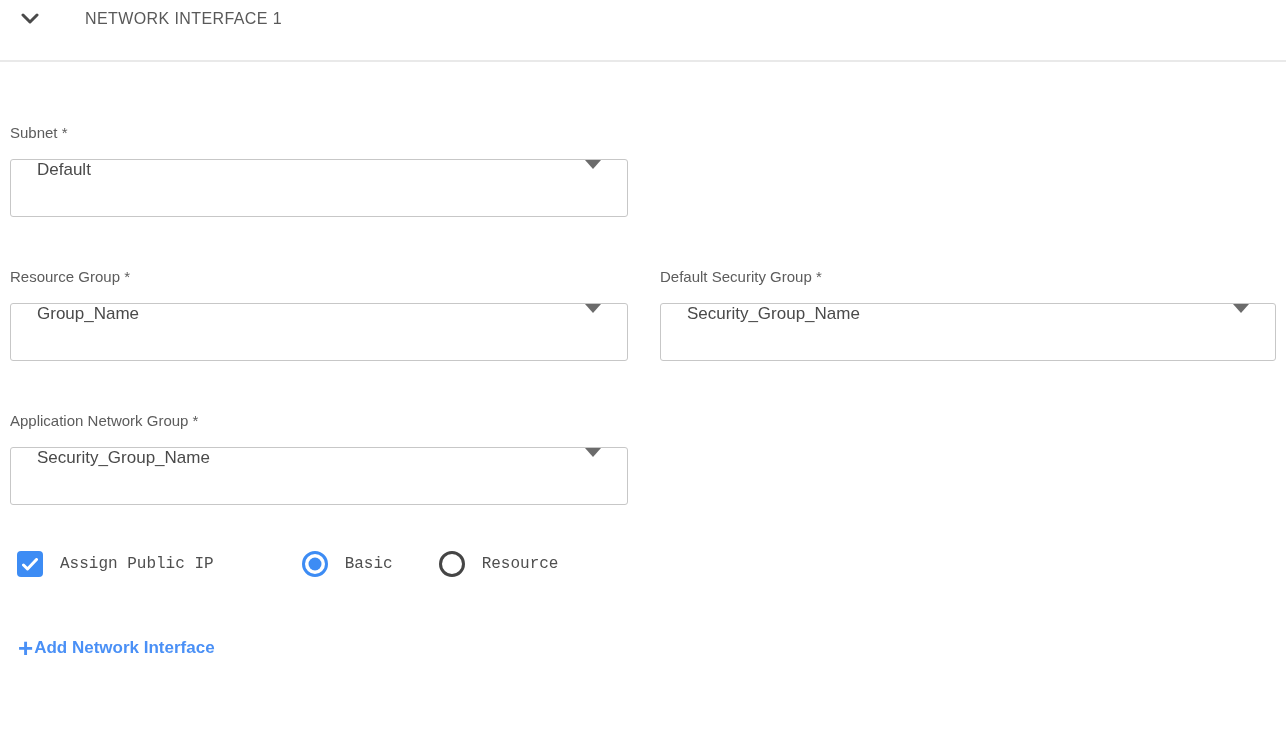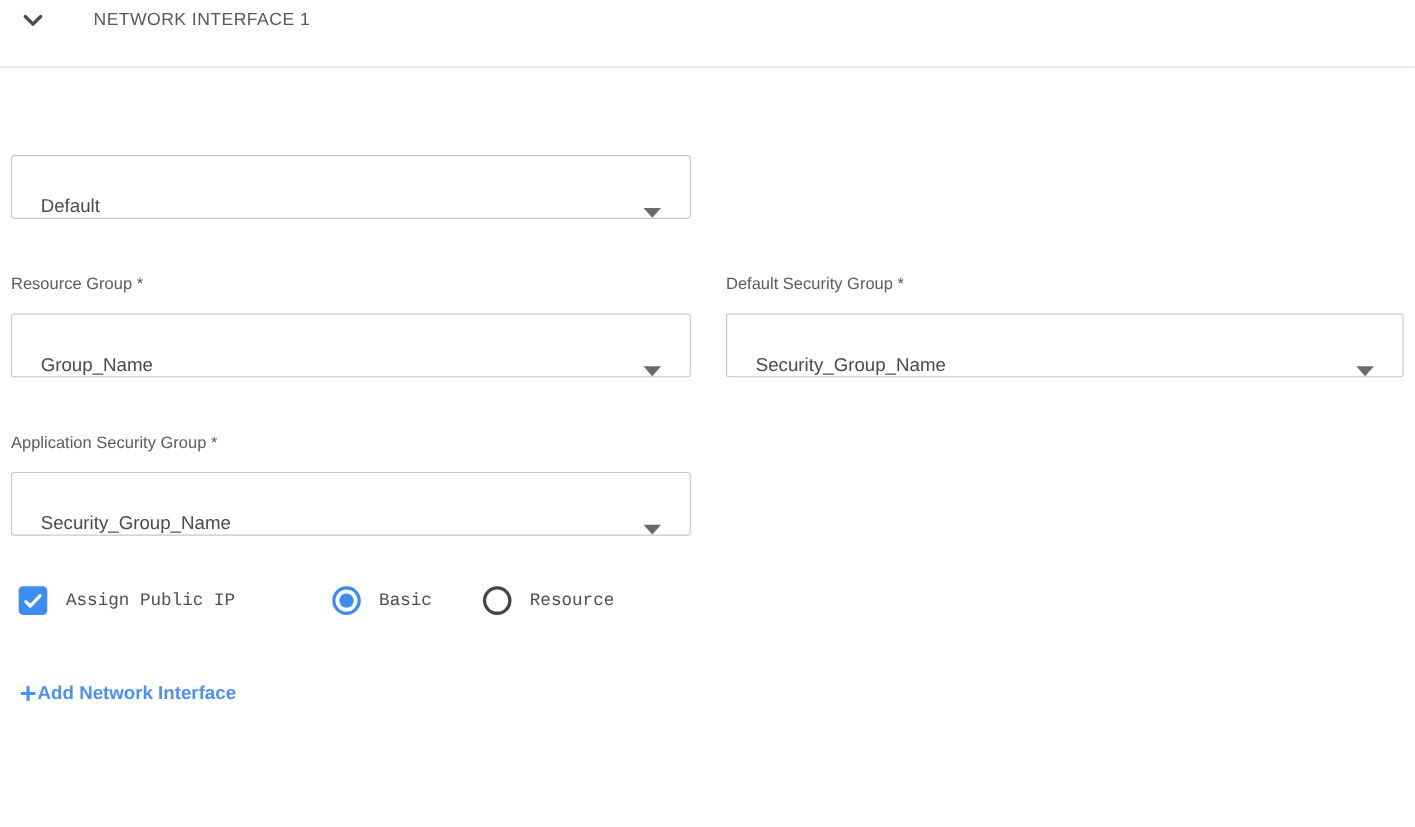--- a/index.html
+++ b/index.html
@@ -58,21 +58,21 @@
   .form-grid { }
   .form-row { display: flex; column-gap: 32px; margin-top: 51px; }
   .form-row.first { margin-top: 62px; }
   .field { width: 618px; flex: none; }
   .field-label {
     display: block; font-size: 15px; color: #5c5c5c; height: 18px;
   }
   .select-box {
     margin-top: 17px; height: 58px; width: 100%;
     border: 1px solid #c7c7c7; border-radius: 3px; background: #fff;
-    display: flex; align-items: flex-end; justify-content: space-between;
+    display: flex; align-items: flex-start; justify-content: space-between;
     padding: 0 26px; cursor: pointer;
   }
   .select-value { font-size: 17px; color: #4a4a4a; }
   .caret-down {
     width: 0; height: 0; flex: none;
     border-left: 8px solid transparent;
     border-right: 8px solid transparent;
     border-top: 9px solid #6b6b6b;
   }
 
@@ -116,20 +116,21 @@
     <span class="section-title">NETWORK INTERFACE 1</span>
   </div>
 
   <div class="divider"></div>
 
 
   <div class="form-grid">
 
     <div class="form-row first">
       <div class="field">
+        <span class="field-label">Subnet *</span>
         <div class="select-box">
           <span class="select-value">Default</span>
           <span class="caret-down"></span>
         </div>
       </div>
     </div>
 
     <div class="form-row">
       <div class="field">
         <span class="field-label">Resource Group *</span>
@@ -142,21 +143,21 @@
         <span class="field-label">Default Security Group *</span>
         <div class="select-box">
           <span class="select-value">Security_Group_Name</span>
           <span class="caret-down"></span>
         </div>
       </div>
     </div>
 
     <div class="form-row">
       <div class="field">
-        <span class="field-label">Application Security Group *</span>
+        <span class="field-label">Application Network Group *</span>
         <div class="select-box">
           <span class="select-value">Security_Group_Name</span>
           <span class="caret-down"></span>
         </div>
       </div>
     </div>
 
   </div>
 
   <div class="public-ip-row">

